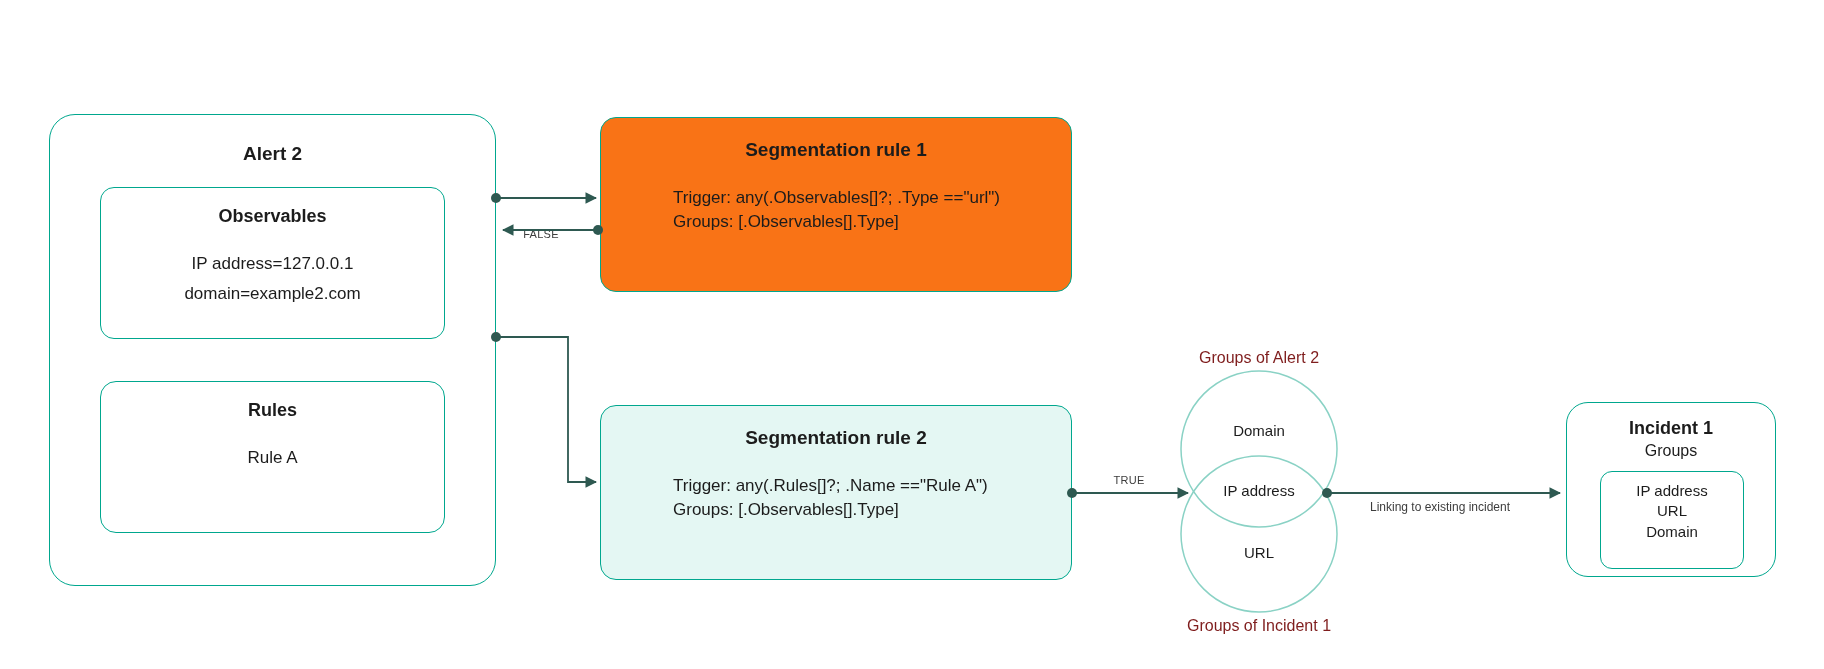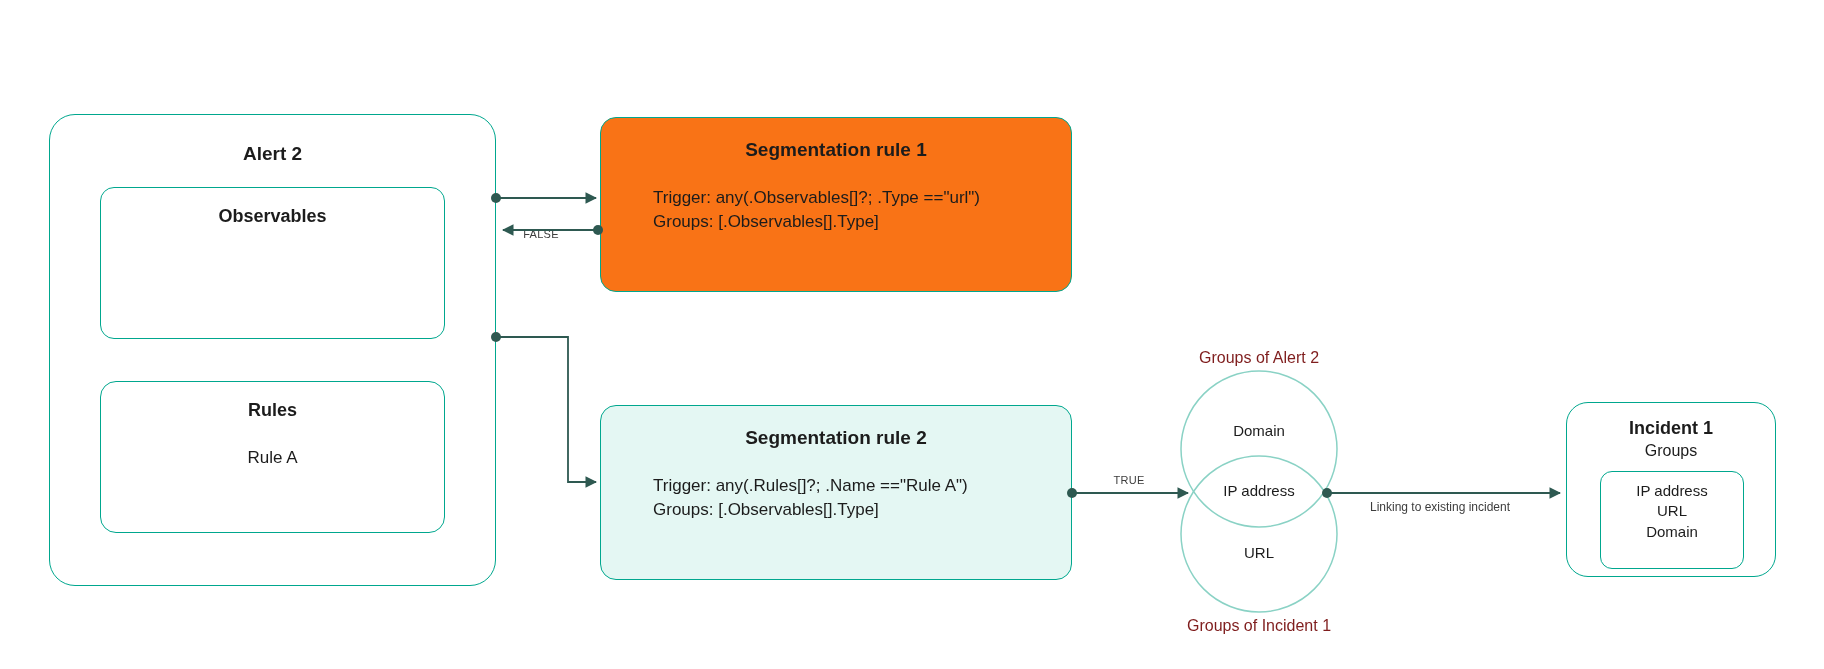--- a/index.html
+++ b/index.html
@@ -41,20 +41,21 @@
   .seg { width: 472px; height: 175px; border-radius: 16px; }
   .seg1 { left: 600px; top: 117px; background: #f97316; }
   .seg2 { left: 600px; top: 405px; background: #e4f7f3; }
   .seg .box-title { padding-top: 21px; }
   .seg .seg-lines {
     margin-top: 25px;
     padding-left: 52px;
     font-size: 17px;
     line-height: 23.5px;
     text-align: left;
+    margin-left: 20px;
   }
   
   .incident-box { left: 1566px; top: 402px; width: 210px; height: 175px; border-radius: 22px; }
   .incident-box .box-title { padding-top: 15px; font-size: 18px; }
   .incident-subtitle { text-align: center; font-size: 16px; margin-top: 3px; color: #1c1c1c; }
   .incident-groups-box {
     left: 33px; top: 68px; width: 144px; height: 98px; border-radius: 12px;
     padding-top: 9px;
   }
   .incident-groups-box .node-lines { margin-top: 0; font-size: 15px; line-height: 20.3px; }
@@ -93,20 +94,24 @@
 </head>
 <body>
 
 <div class="canvas">
 
   <div class="box alert-box">
     <div class="box-title">Alert 2</div>
 
     <div class="box inner-node observables-box">
       <div class="box-title">Observables</div>
+      <div class="node-lines">
+        <div>IP address=127.0.0.1</div>
+        <div>domain=example2.com</div>
+      </div>
     </div>
 
     <div class="box inner-node rules-box">
       <div class="box-title">Rules</div>
       <div class="node-lines">
         <div>Rule A</div>
       </div>
     </div>
   </div>
 

